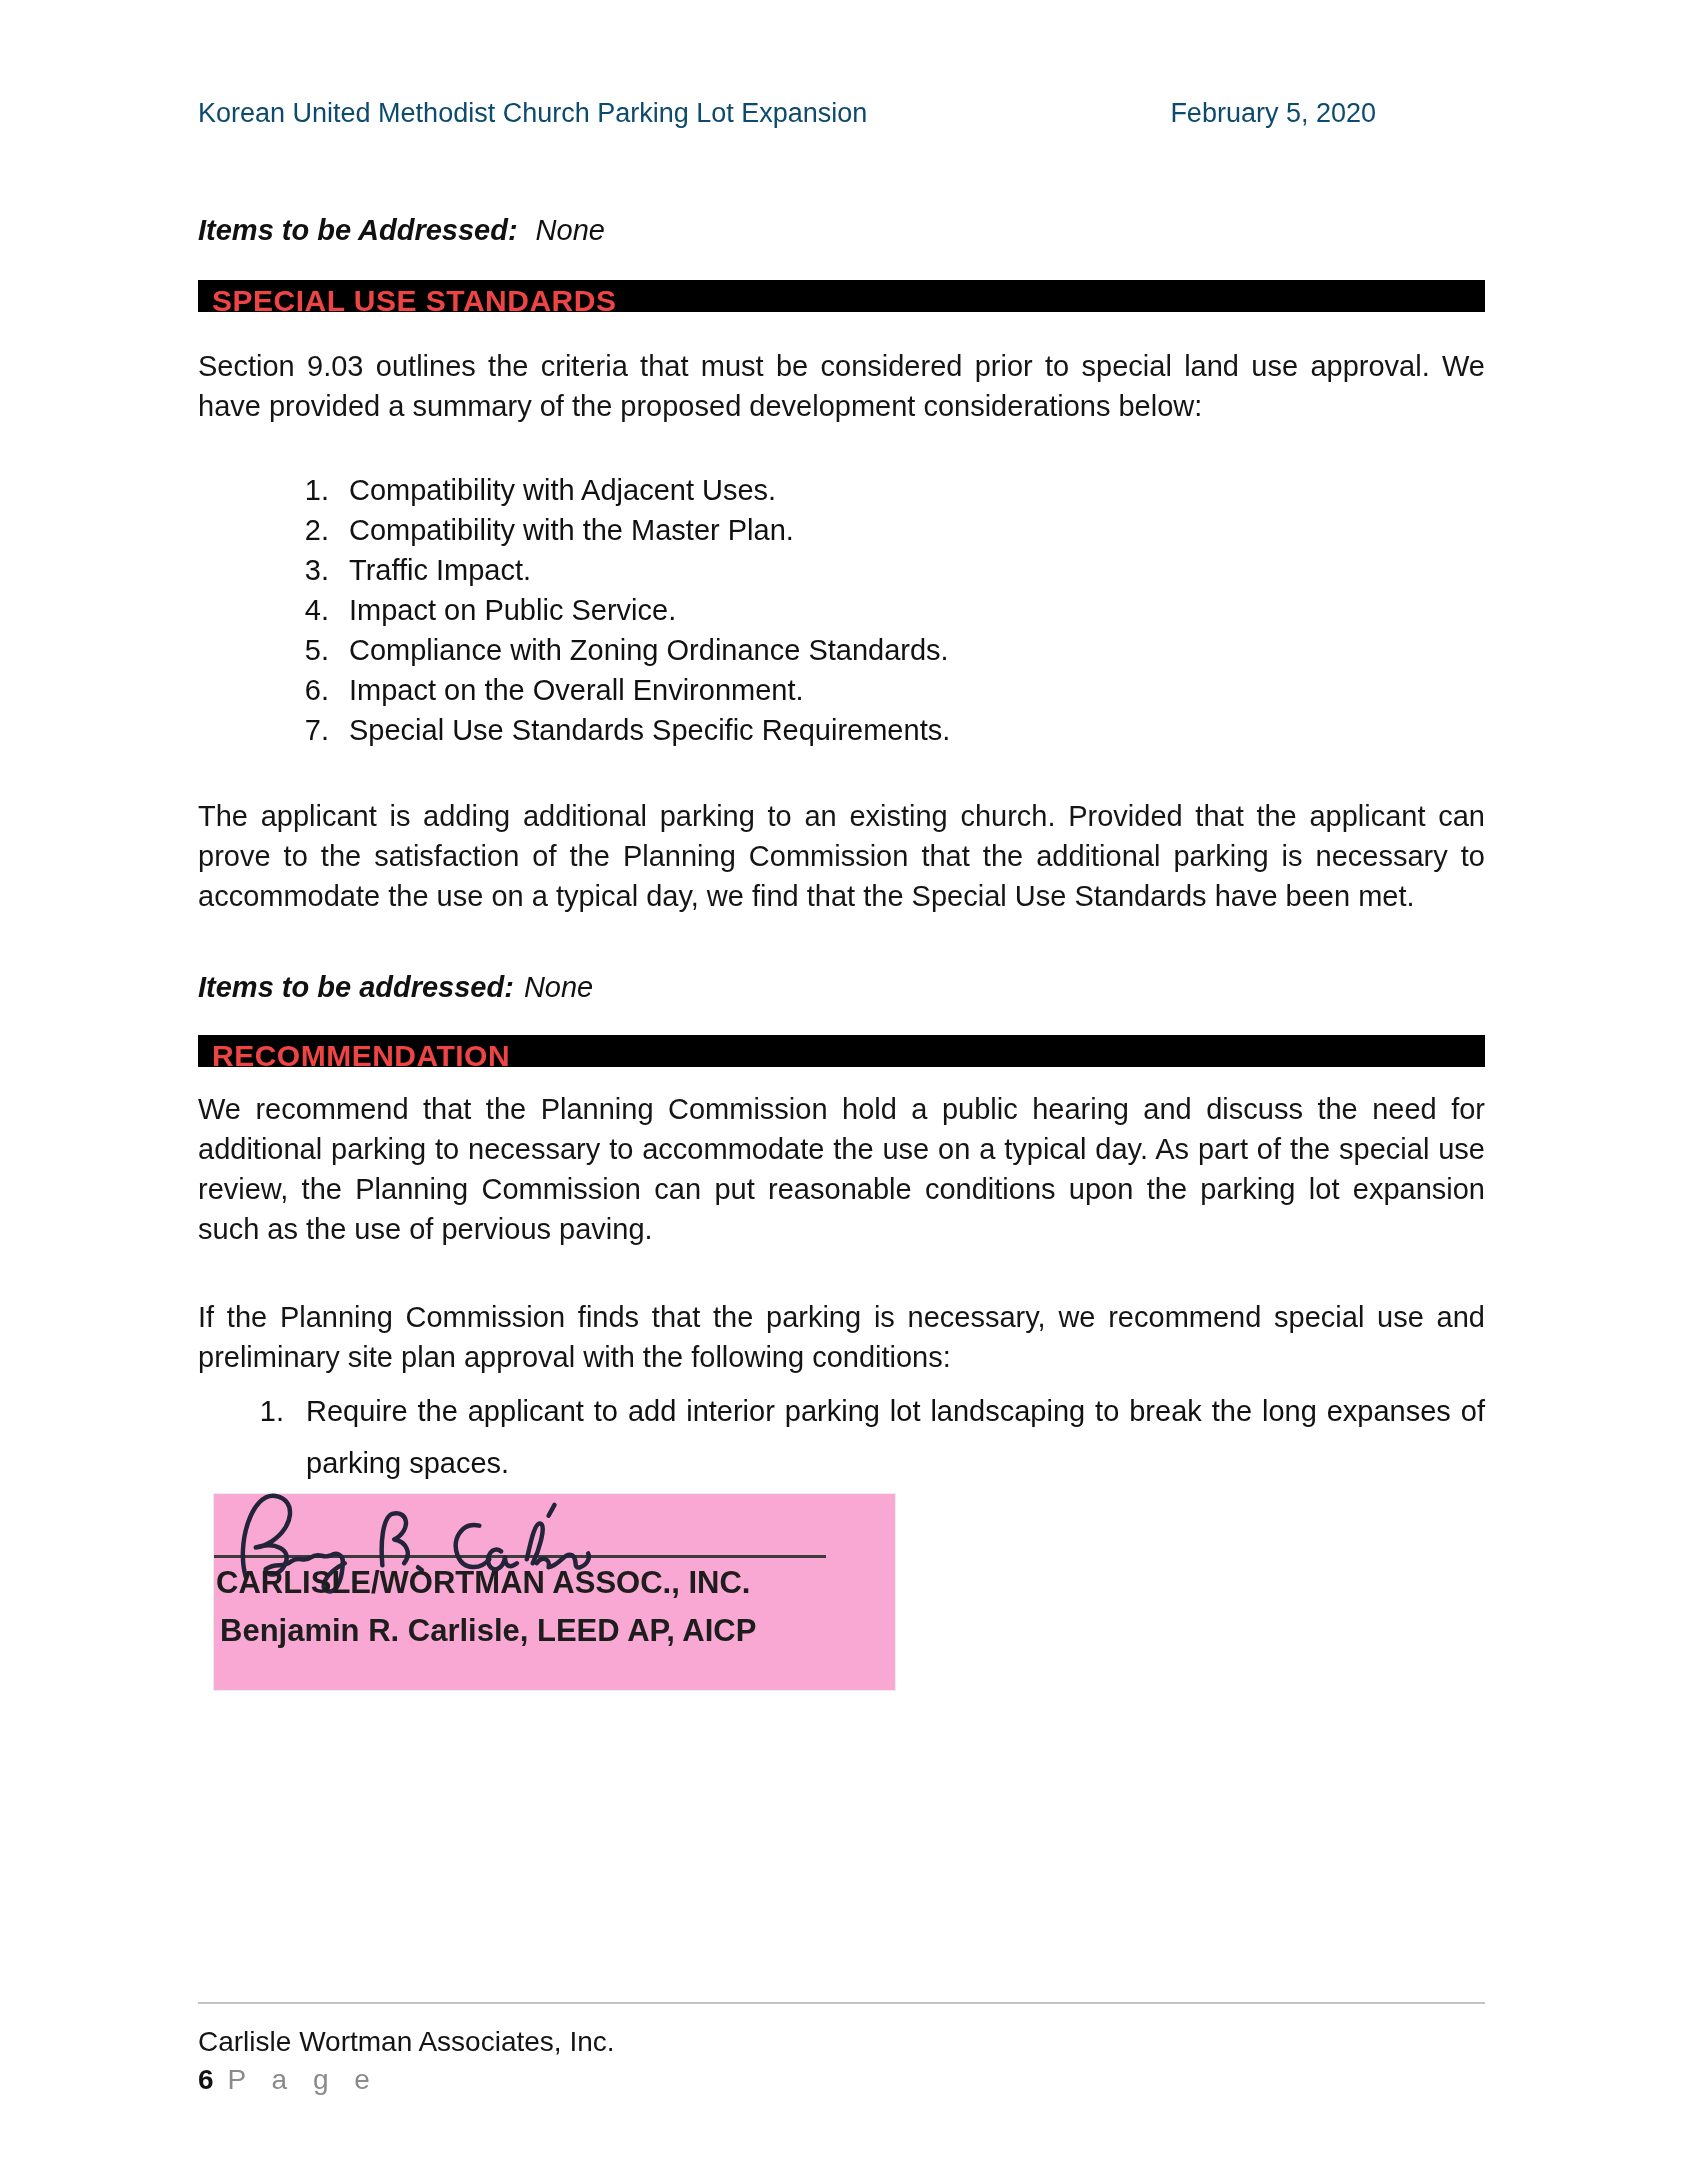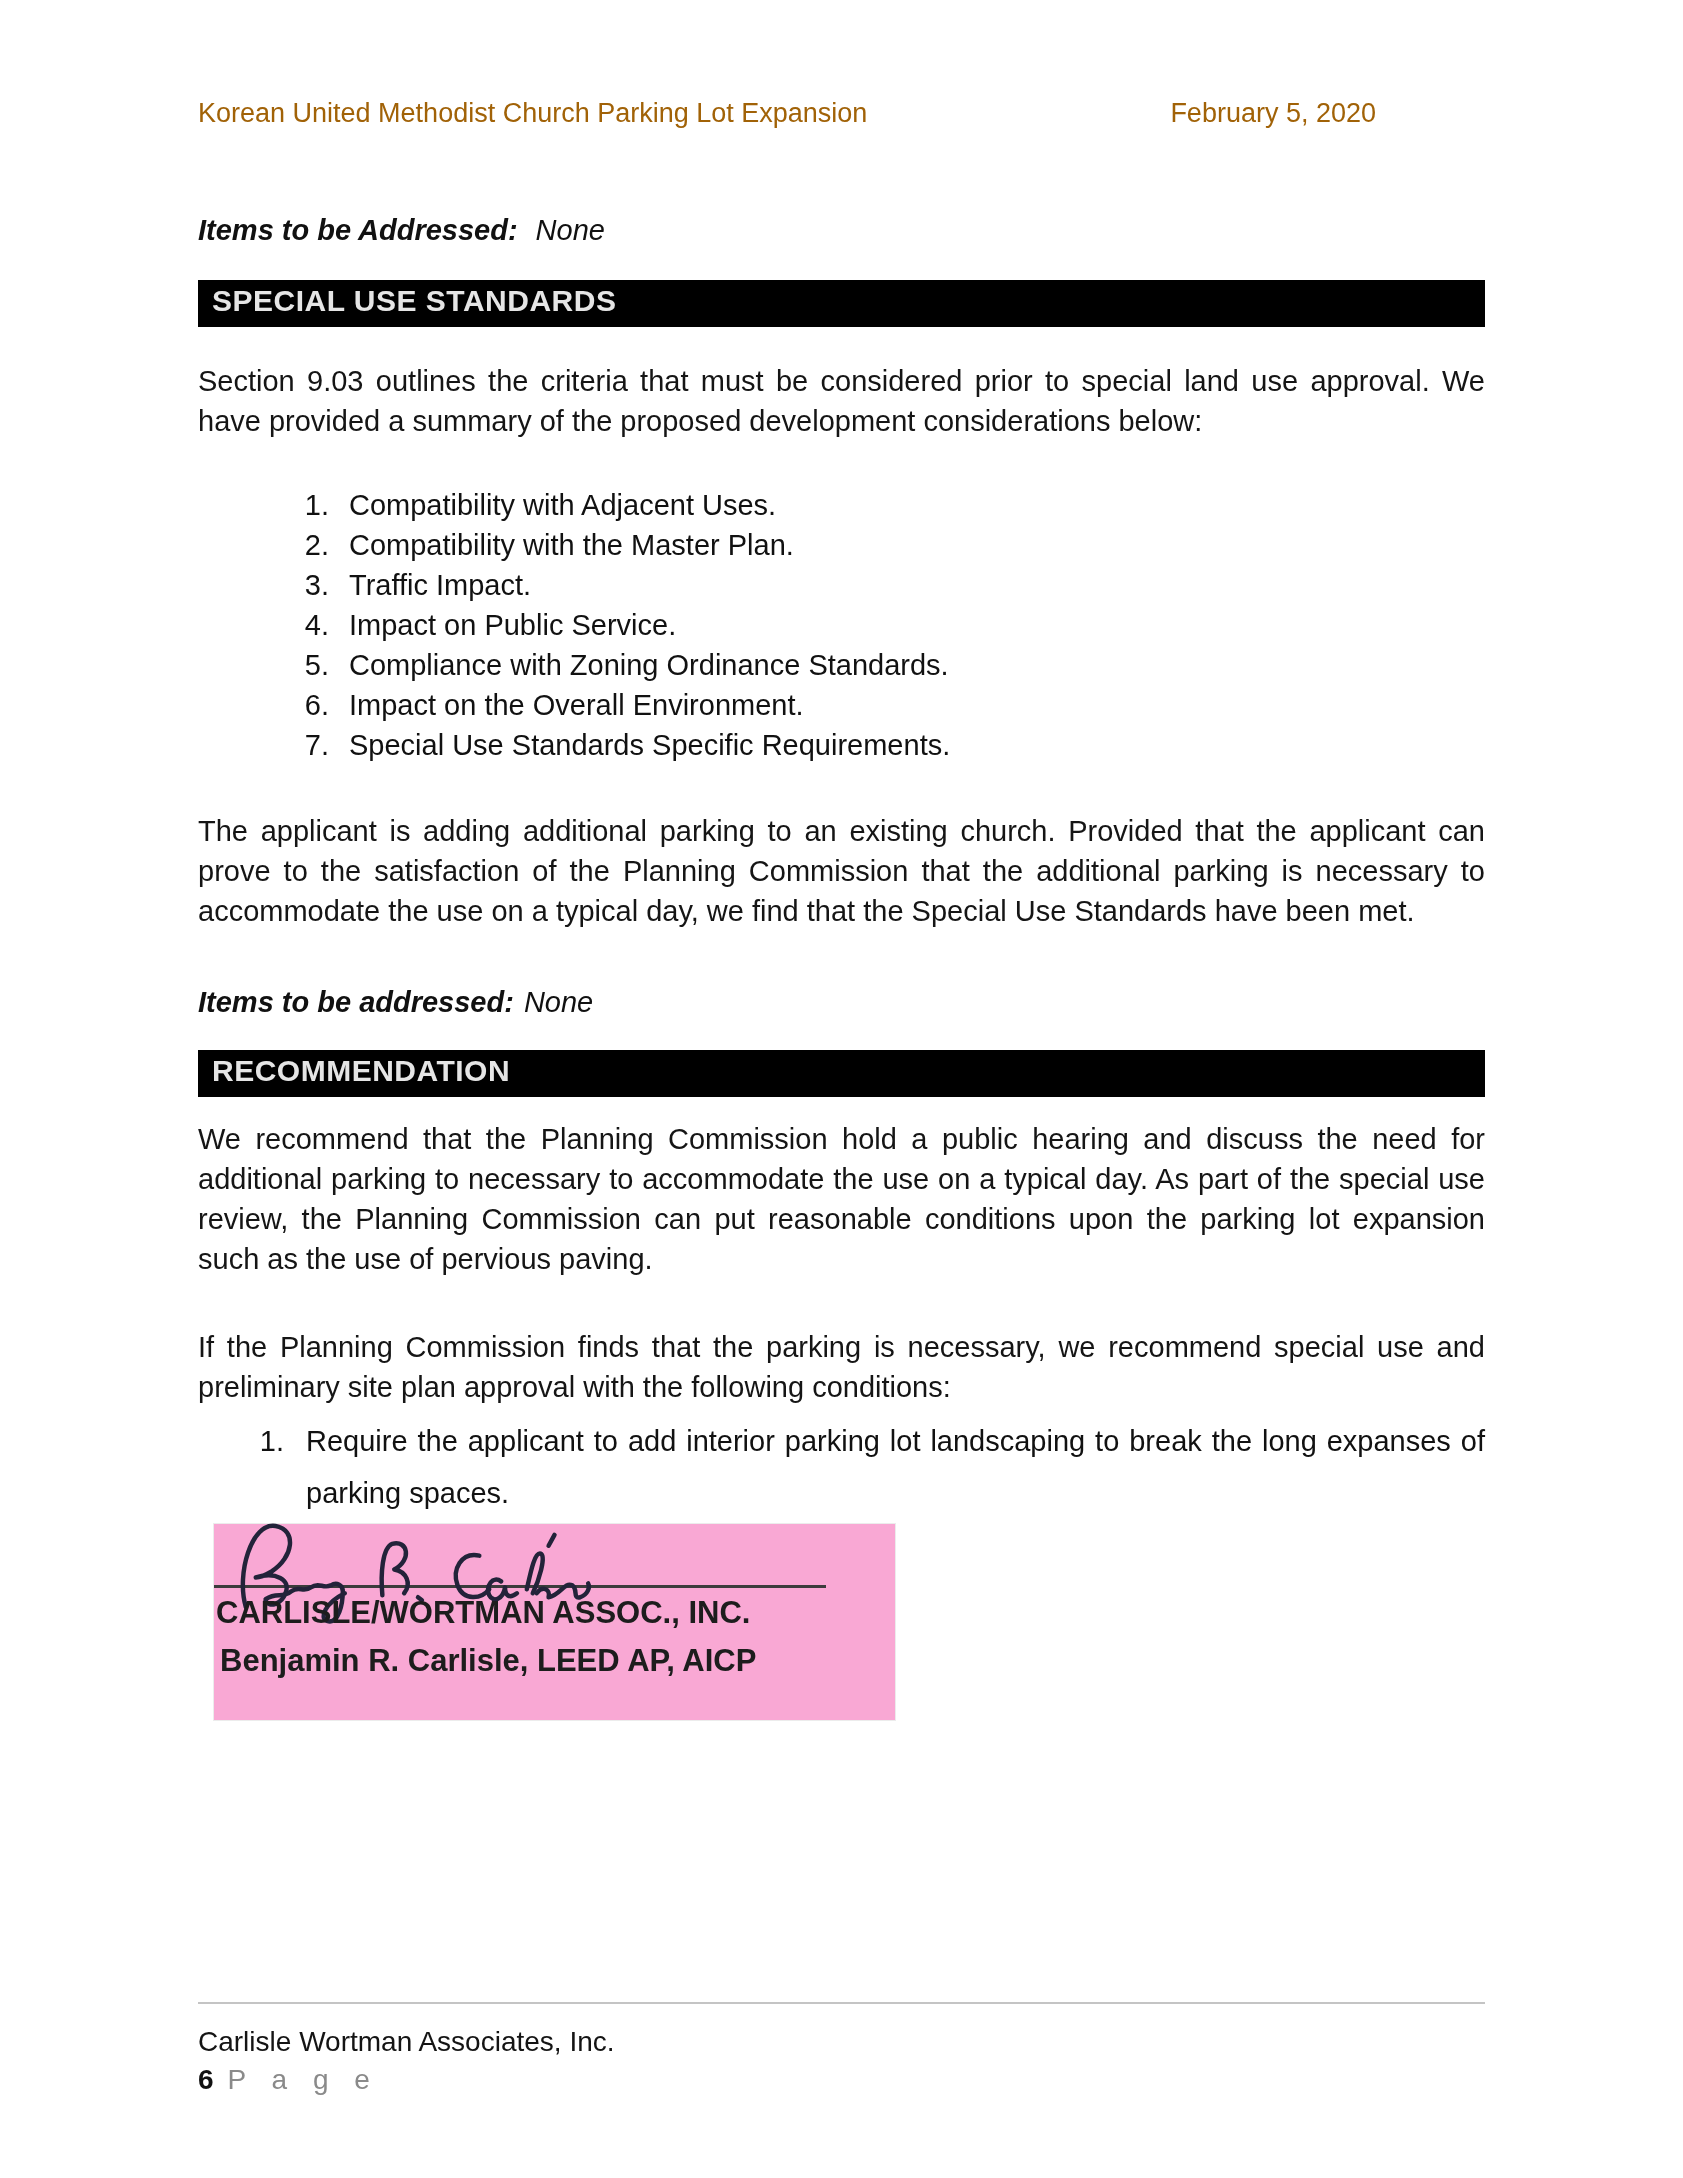--- a/index.html
+++ b/index.html
@@ -14,38 +14,38 @@
     padding: 0 198px;
     overflow: hidden;
   }
   
   .doc-header {
     display: flex;
     align-items: center;
     margin-top: 95px;
     font-size: 27px;
     line-height: 36px;
-    color: #a16207;
+    color: #0c4a6e;
   }
   .doc-header .title { flex: 0 0 auto; }
   .doc-header .date { margin-left: auto; padding-right: 109px; }
 
   
   .items-line { margin-top: 79px; font-size: 29px; line-height: 40px; }
   .items-line .lbl { font-weight: bold; font-style: italic; }
   .items-line .val { font-style: italic; margin-left: 18px; }
   .items-line2 { margin-top: 51px; font-size: 29px; line-height: 40px; }
   .items-line2 .lbl { font-weight: bold; font-style: italic; }
   .items-line2 .val { font-style: italic; margin-left: 10px; }
 
   
   .section-bar {
     background: #000000;
-    color: #e5e5e5;
-    height: 47px;
+    color: #ef4444;
+    height: 32px;
     line-height: 42px;
     font-size: 30px;
     font-weight: bold;
     padding-left: 14px;
     letter-spacing: 0.5px;
   }
   .bar1 { margin-top: 30px; }
   .bar2 { margin-top: 28px; }
 
   

